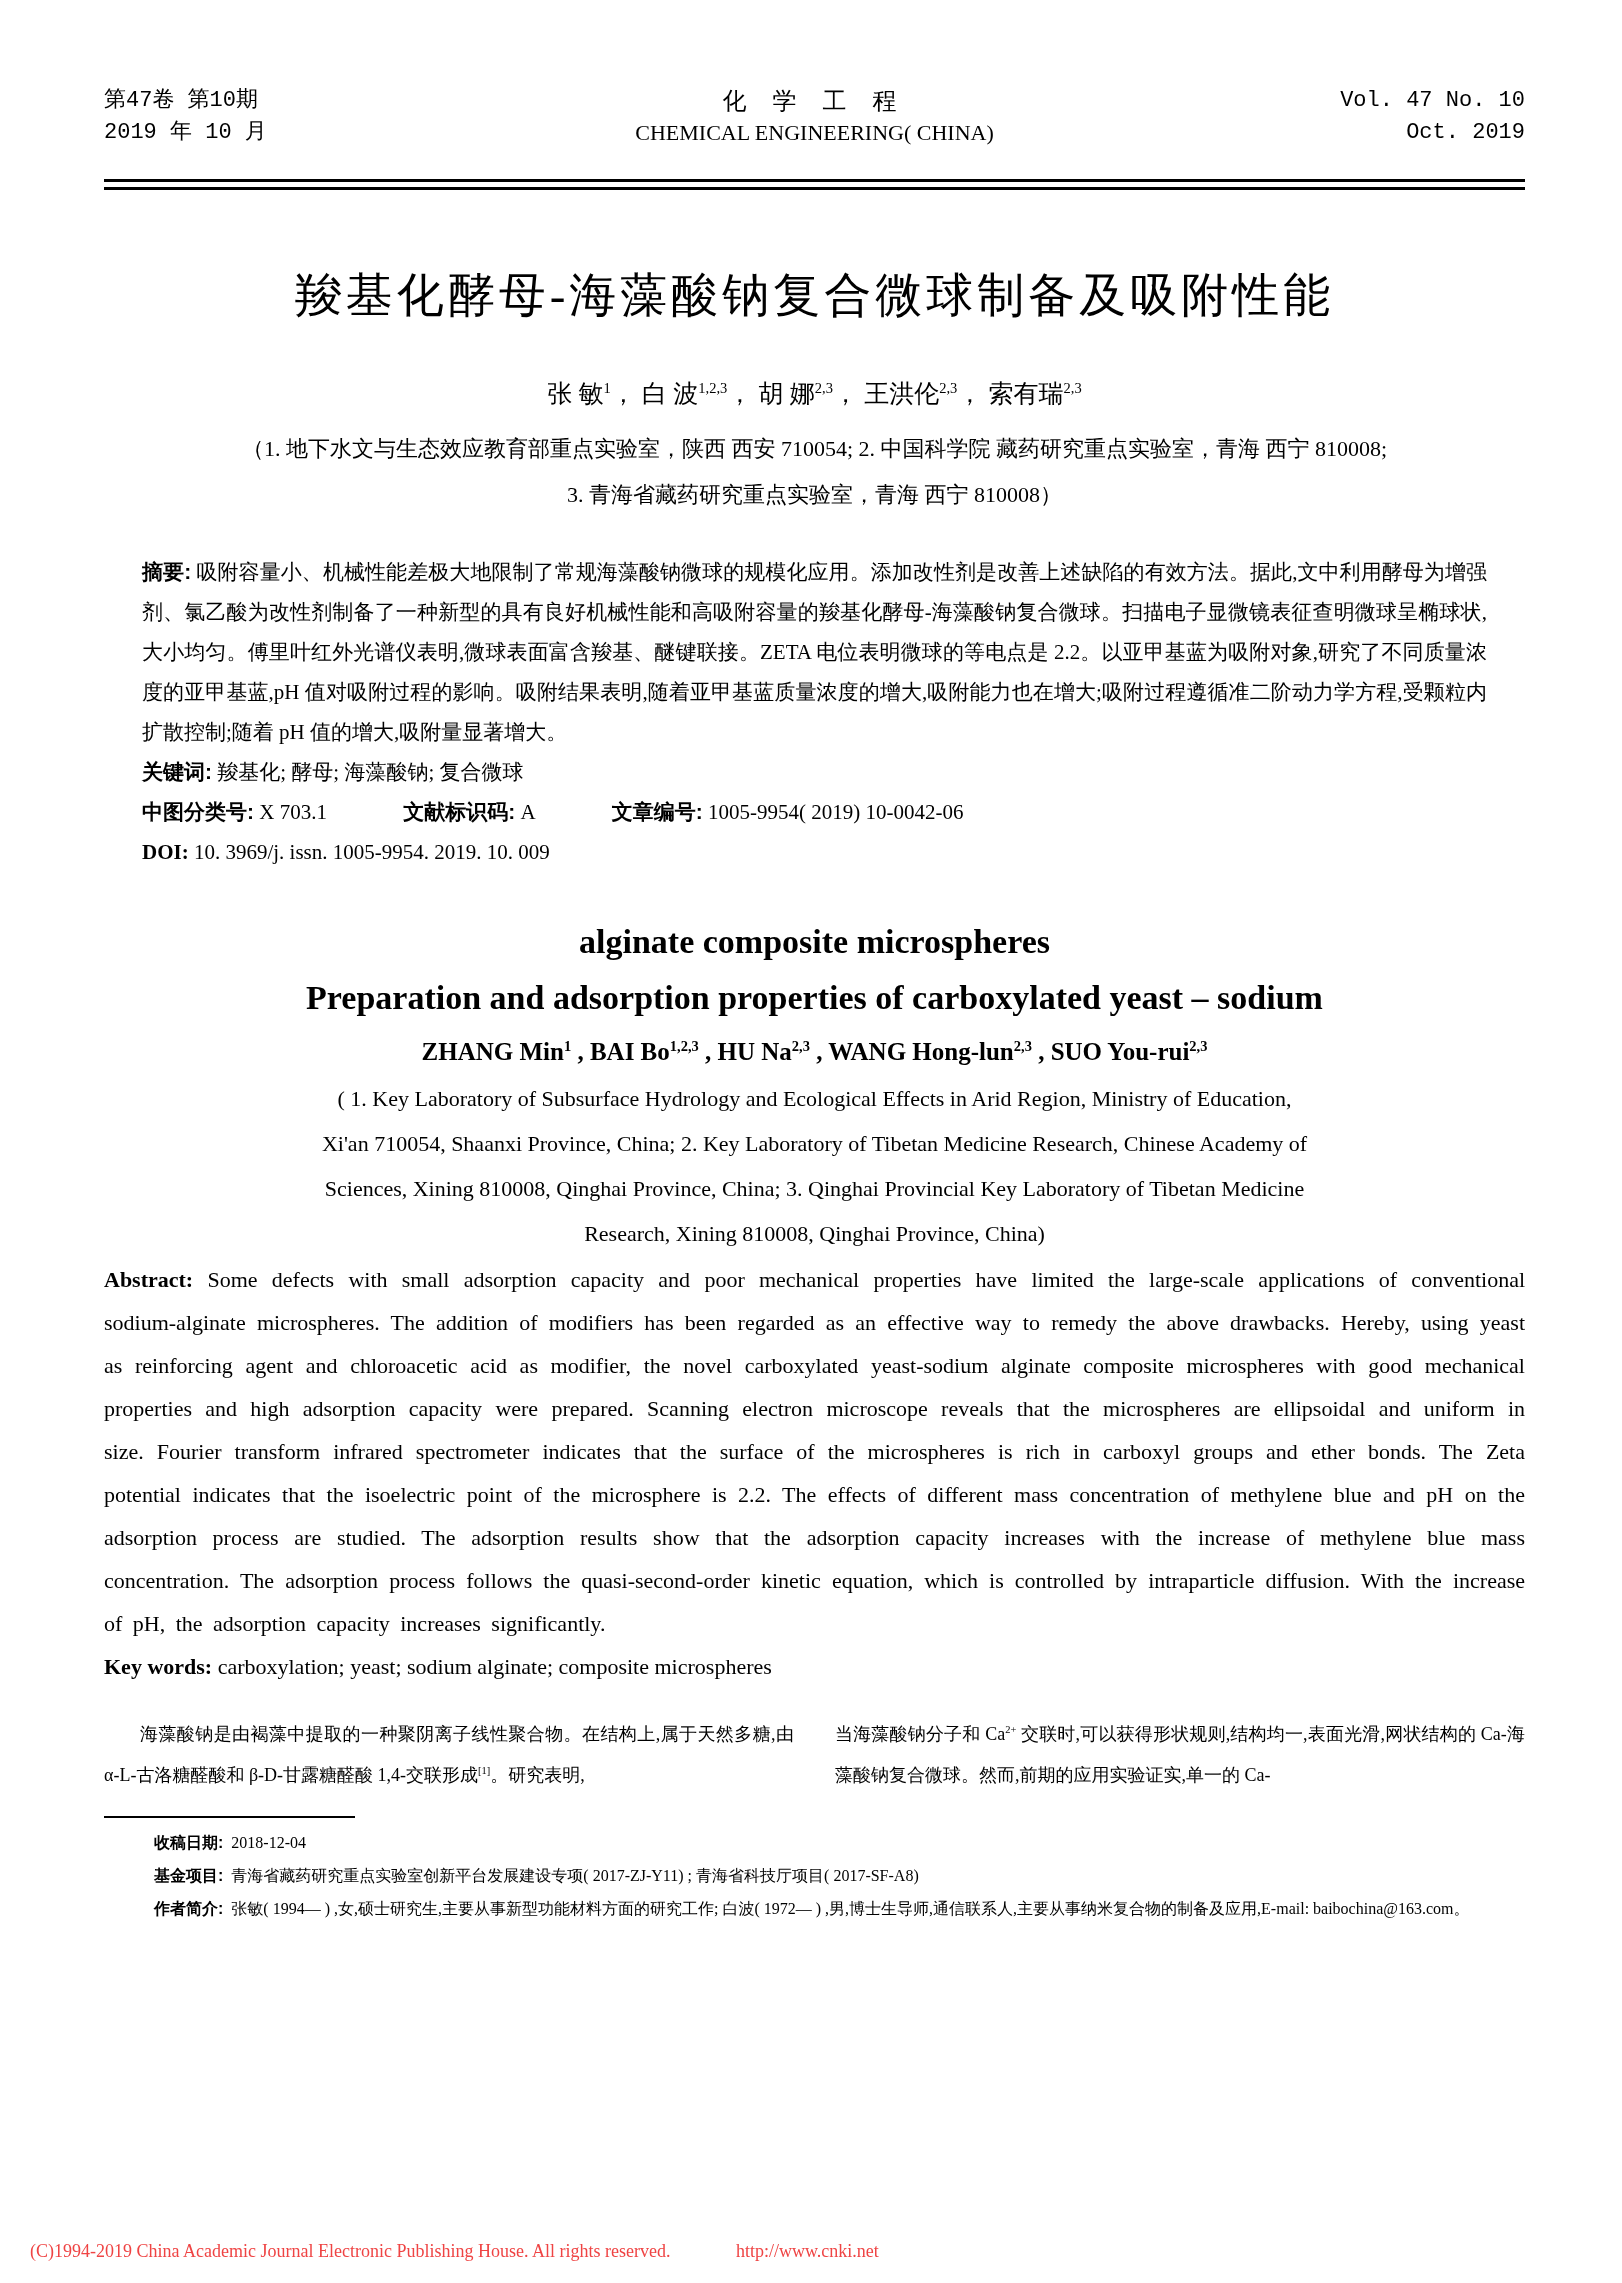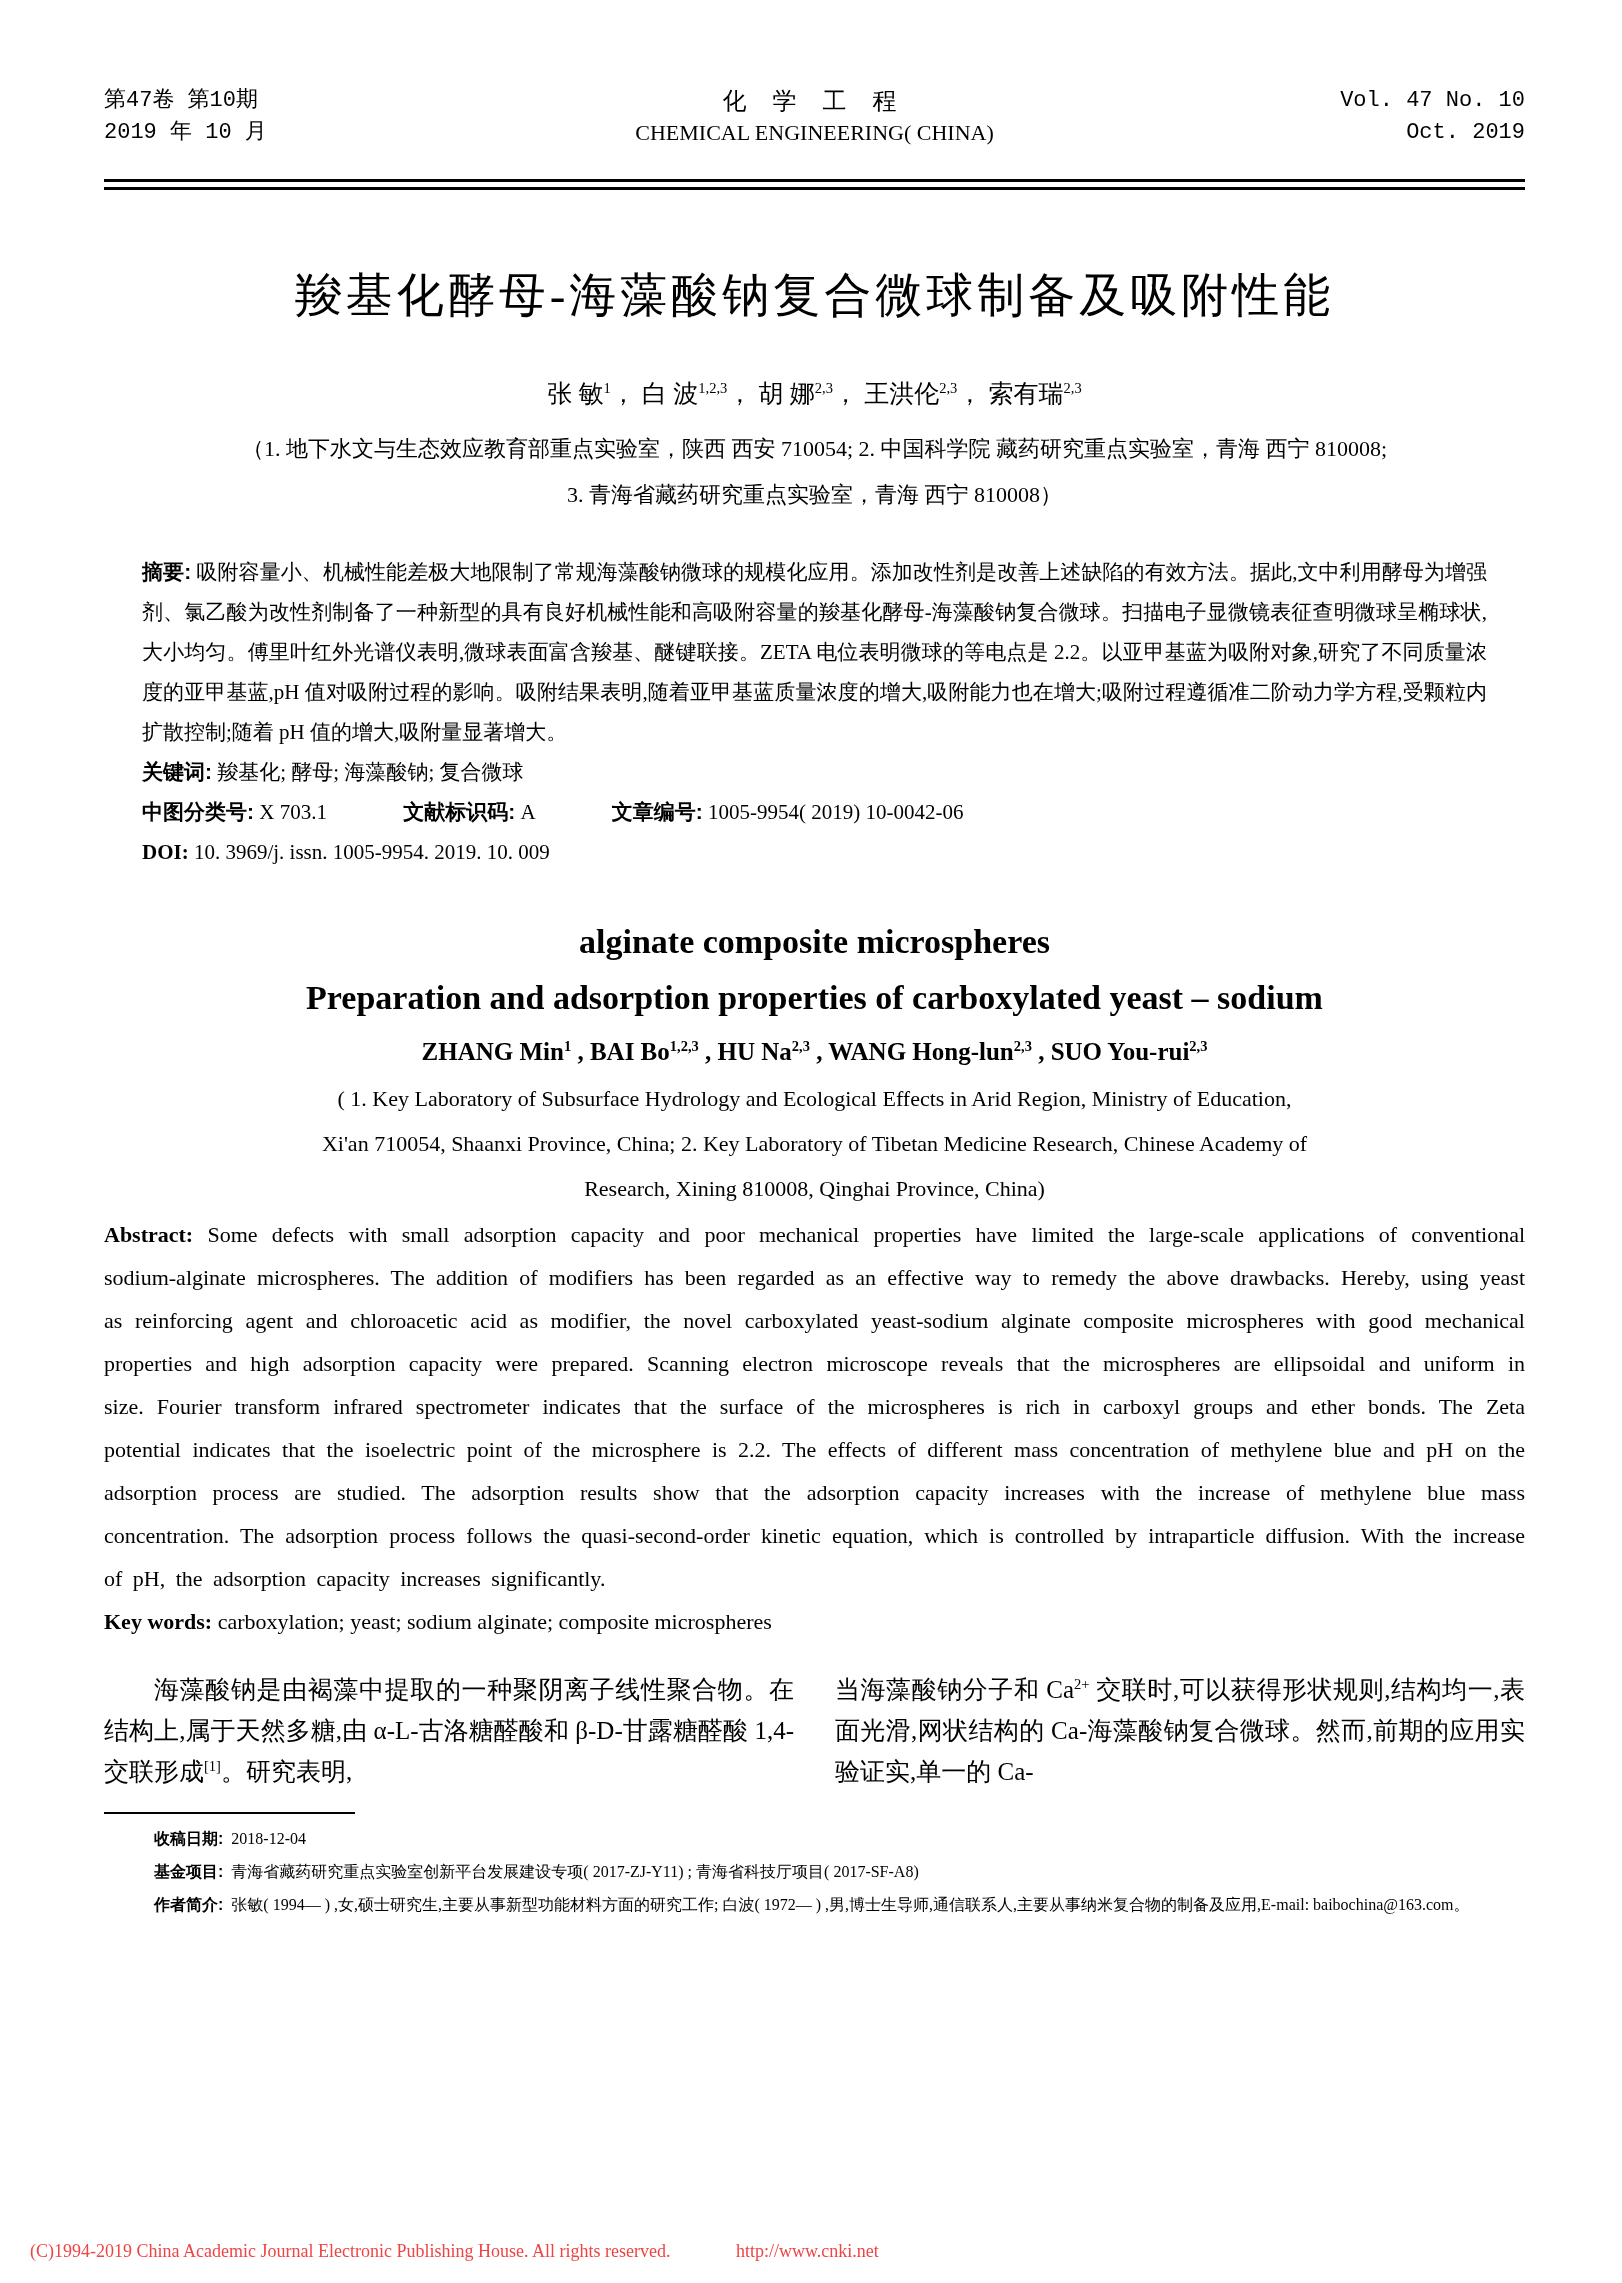--- a/index.html
+++ b/index.html
@@ -32,21 +32,21 @@
   .blabel{font-weight:bold;}
   .meta-row .pair{margin-right:71px;}
   
   .en-title{margin-top:42px;text-align:center;font-size:34px;font-weight:bold;line-height:56px;}
   .en-authors{margin-top:6px;text-align:center;font-size:25px;font-weight:bold;line-height:40px;}
   .en-affils{margin-top:4px;text-align:center;font-size:22px;line-height:45px;}
   .en-abstract{margin-top:2px;font-size:22px;line-height:43px;text-align:justify;word-spacing:5px;}
   .en-keywords{font-size:22px;line-height:43px;}
   
   .columns{display:flex;gap:41px;margin-top:26px;}
-  .col{width:690px;font-size:25px;line-height:41px;text-align:justify;}
+  .col{width:690px;font-size:18px;line-height:41px;text-align:justify;}
   .col p{margin:0;}
   .indent{text-indent:2em;}
   
   .fnote-rule{margin-top:20px;width:251px;border-top:2px solid #000;}
   .fnotes{margin-top:8px;margin-left:50px;font-size:16px;line-height:33px;}
   .fnote-row{display:flex;}
   .fnote-row .flabel{flex:0 0 auto;margin-right:8px;}
   .fnote-row .ftext{flex:1;}
   
   .copyright{position:absolute;left:30px;bottom:22px;color:#ef4444;font-size:18px;white-space:nowrap;}
@@ -118,20 +118,21 @@
     <span><span>ZHANG Min</span><sup>1</sup></span><span> , </span>
     <span><span>BAI Bo</span><sup>1,2,3</sup></span><span> , </span>
     <span><span>HU Na</span><sup>2,3</sup></span><span> , </span>
     <span><span>WANG Hong-lun</span><sup>2,3</sup></span><span> , </span>
     <span><span>SUO You-rui</span><sup>2,3</sup></span>
   </div>
 
   <div class="en-affils">
     <div>( 1. Key Laboratory of Subsurface Hydrology and Ecological Effects in Arid Region, Ministry of Education,</div>
     <div>Xi'an 710054, Shaanxi Province, China;  2. Key Laboratory of Tibetan Medicine Research, Chinese Academy of</div>
+    <div>Sciences, Xining 810008, Qinghai Province, China; 3. Qinghai Provincial Key Laboratory of Tibetan Medicine</div>
     <div>Research, Xining 810008, Qinghai Province, China)</div>
   </div>
 
   <div class="en-abstract">
     <span class="blabel">Abstract:</span>
     <span>Some defects with small adsorption capacity and poor mechanical properties have limited the large-scale applications of conventional sodium-alginate microspheres. The addition of modifiers has been regarded as an effective way to remedy the above drawbacks. Hereby, using yeast as reinforcing agent and chloroacetic acid as modifier, the novel carboxylated yeast-sodium alginate composite microspheres with good mechanical properties and high adsorption capacity were prepared. Scanning electron microscope reveals that the microspheres are ellipsoidal and uniform in size. Fourier transform infrared spectrometer indicates that the surface of the microspheres is rich in carboxyl groups and ether bonds. The Zeta potential indicates that the isoelectric point of the microsphere is 2.2. The effects of different mass concentration of methylene blue and pH on the adsorption process are studied. The adsorption results show that the adsorption capacity increases with the increase of methylene blue mass concentration. The adsorption process follows the quasi-second-order kinetic equation, which is controlled by intraparticle diffusion. With the increase of pH, the adsorption capacity increases significantly.</span>
   </div>
   <div class="en-keywords">
     <span class="blabel">Key words:</span>
     <span>carboxylation;  yeast;  sodium alginate;  composite microspheres</span>

